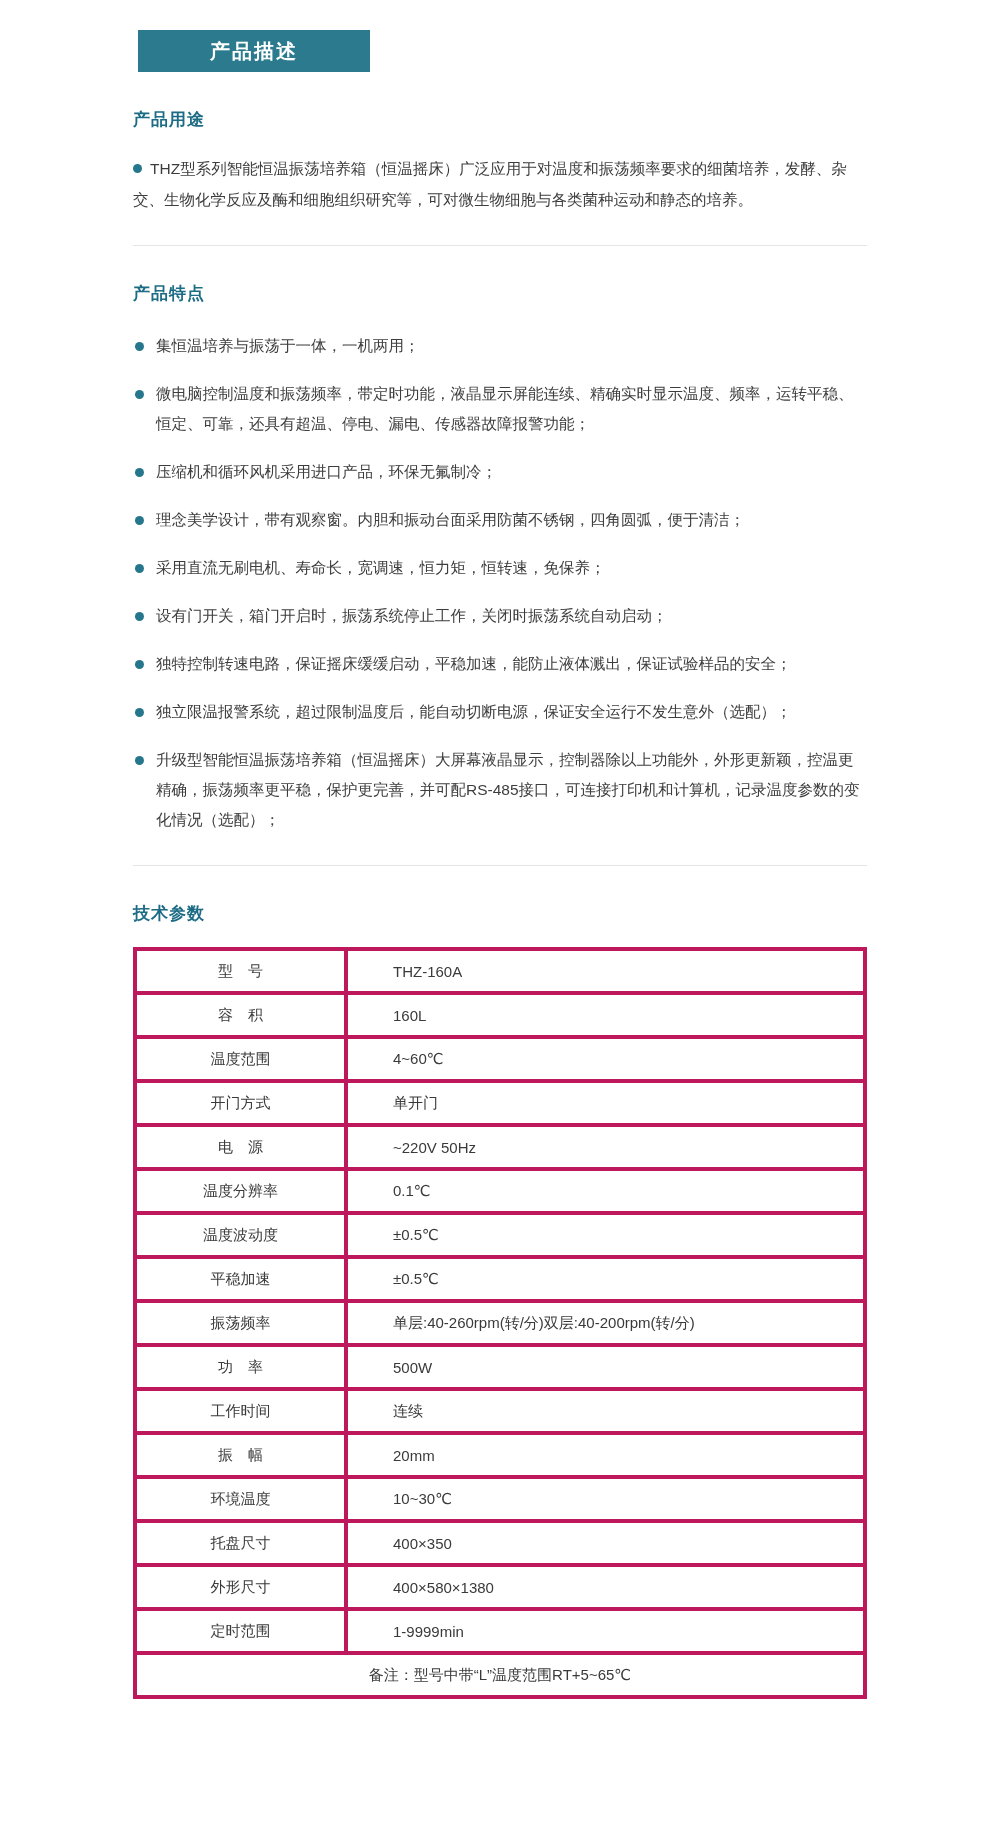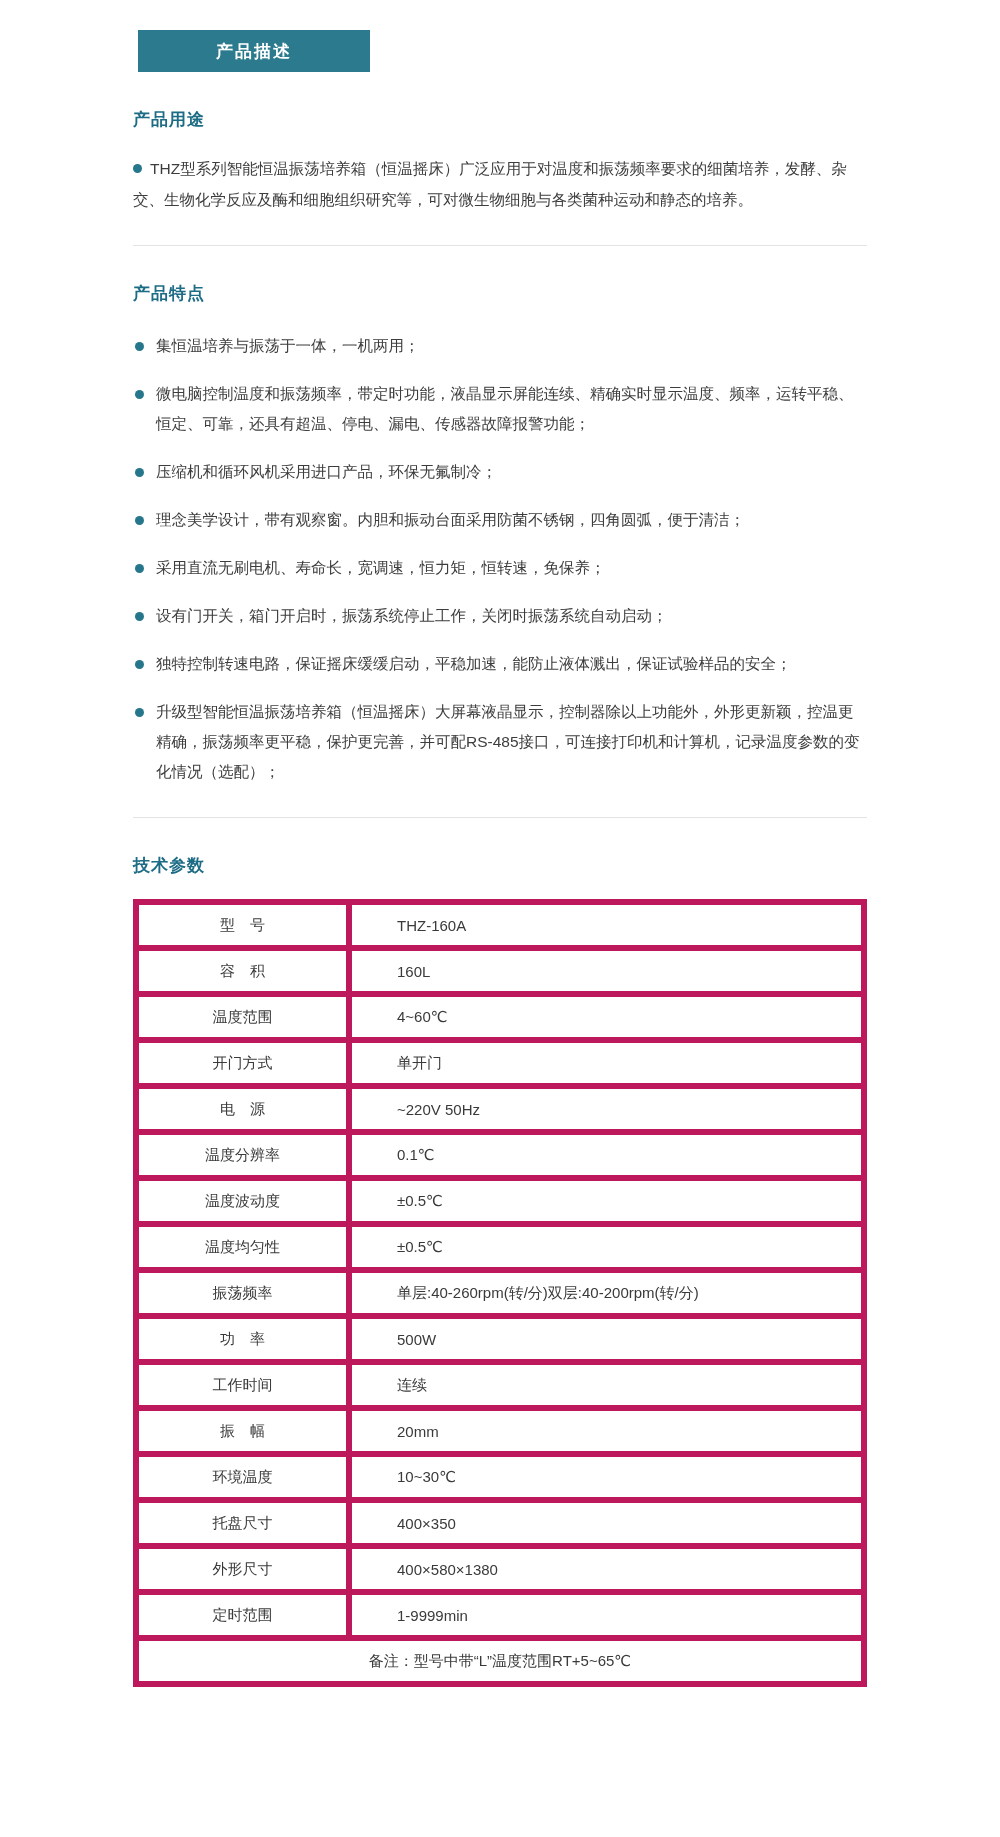--- a/index.html
+++ b/index.html
@@ -6,21 +6,21 @@
   body{
     width:1000px;height:1837px;overflow:hidden;position:relative;
     font-family:"Liberation Sans","DejaVu Sans",sans-serif;
     color:#3d3d3d;
   }
   .content{width:734px;margin:0 auto;padding-top:30px;}
   
   .badge{
     margin-left:5px;width:232px;height:42px;background:#2b7a8e;
     display:flex;align-items:center;justify-content:center;
-    color:#ffffff;font-size:17px;font-weight:bold;letter-spacing:2px;
+    color:#ffffff;font-size:20px;font-weight:bold;letter-spacing:2px;
   }
   
   h2.sec{
     color:#1d6c85;font-size:17px;font-weight:bold;
     margin:36px 0 18px 0;letter-spacing:1px;
   }
   
   .divider{border:none;border-top:1px solid #e4e4e4;margin:30px 0 0 0;}
   
   .usage-item{
@@ -39,21 +39,21 @@
   ul.features li .dot{
     position:absolute;left:2px;top:11px;width:9px;height:9px;border-radius:50%;
     background:#27778c;
   }
   
   table.specs{
     width:100%;border-collapse:collapse;margin-top:22px;
     font-size:15px;color:#3a3a3a;
   }
   table.specs td{
-    border:6px solid #be185d;height:40px;padding:0;
+    border:4px solid #be185d;height:40px;padding:0;
   }
   table.specs td.lbl{width:207px;text-align:center;}
   table.specs td.val{padding-left:45px;text-align:left;}
   table.specs td.note{text-align:center;height:40px;}
 </style>
 </head>
 <body>
 
 <div class="content">
 
@@ -71,20 +71,21 @@
   <section>
     <h2 class="sec">产品特点</h2>
     <ul class="features" id="features-list">
         <li><span class="dot"></span>集恒温培养与振荡于一体，一机两用；</li>
         <li><span class="dot"></span>微电脑控制温度和振荡频率，带定时功能，液晶显示屏能连续、精确实时显示温度、频率，运转平稳、恒定、可靠，还具有超温、停电、漏电、传感器故障报警功能；</li>
         <li><span class="dot"></span>压缩机和循环风机采用进口产品，环保无氟制冷；</li>
         <li><span class="dot"></span>理念美学设计，带有观察窗。内胆和振动台面采用防菌不锈钢，四角圆弧，便于清洁；</li>
         <li><span class="dot"></span>采用直流无刷电机、寿命长，宽调速，恒力矩，恒转速，免保养；</li>
         <li><span class="dot"></span>设有门开关，箱门开启时，振荡系统停止工作，关闭时振荡系统自动启动；</li>
         <li><span class="dot"></span>独特控制转速电路，保证摇床缓缓启动，平稳加速，能防止液体溅出，保证试验样品的安全；</li>
+        <li><span class="dot"></span>独立限温报警系统，超过限制温度后，能自动切断电源，保证安全运行不发生意外（选配）；</li>
         <li><span class="dot"></span>升级型智能恒温振荡培养箱（恒温摇床）大屏幕液晶显示，控制器除以上功能外，外形更新颖，控温更精确，振荡频率更平稳，保护更完善，并可配RS-485接口，可连接打印机和计算机，记录温度参数的变化情况（选配）；</li>
       </ul>
   </section>
 
   <hr class="divider">
 
   <section>
     <h2 class="sec">技术参数</h2>
     <table class="specs">
       <tbody id="specs-body">
@@ -110,21 +111,21 @@
           </tr>
           <tr>
             <td class="lbl">温度分辨率</td>
             <td class="val">0.1℃</td>
           </tr>
           <tr>
             <td class="lbl">温度波动度</td>
             <td class="val">±0.5℃</td>
           </tr>
           <tr>
-            <td class="lbl">温度均匀性</td>
+            <td class="lbl">平稳加速</td>
             <td class="val">±0.5℃</td>
           </tr>
           <tr>
             <td class="lbl">振荡频率</td>
             <td class="val">单层:40-260rpm(转/分)双层:40-200rpm(转/分)</td>
           </tr>
           <tr>
             <td class="lbl">功　率</td>
             <td class="val">500W</td>
           </tr>

